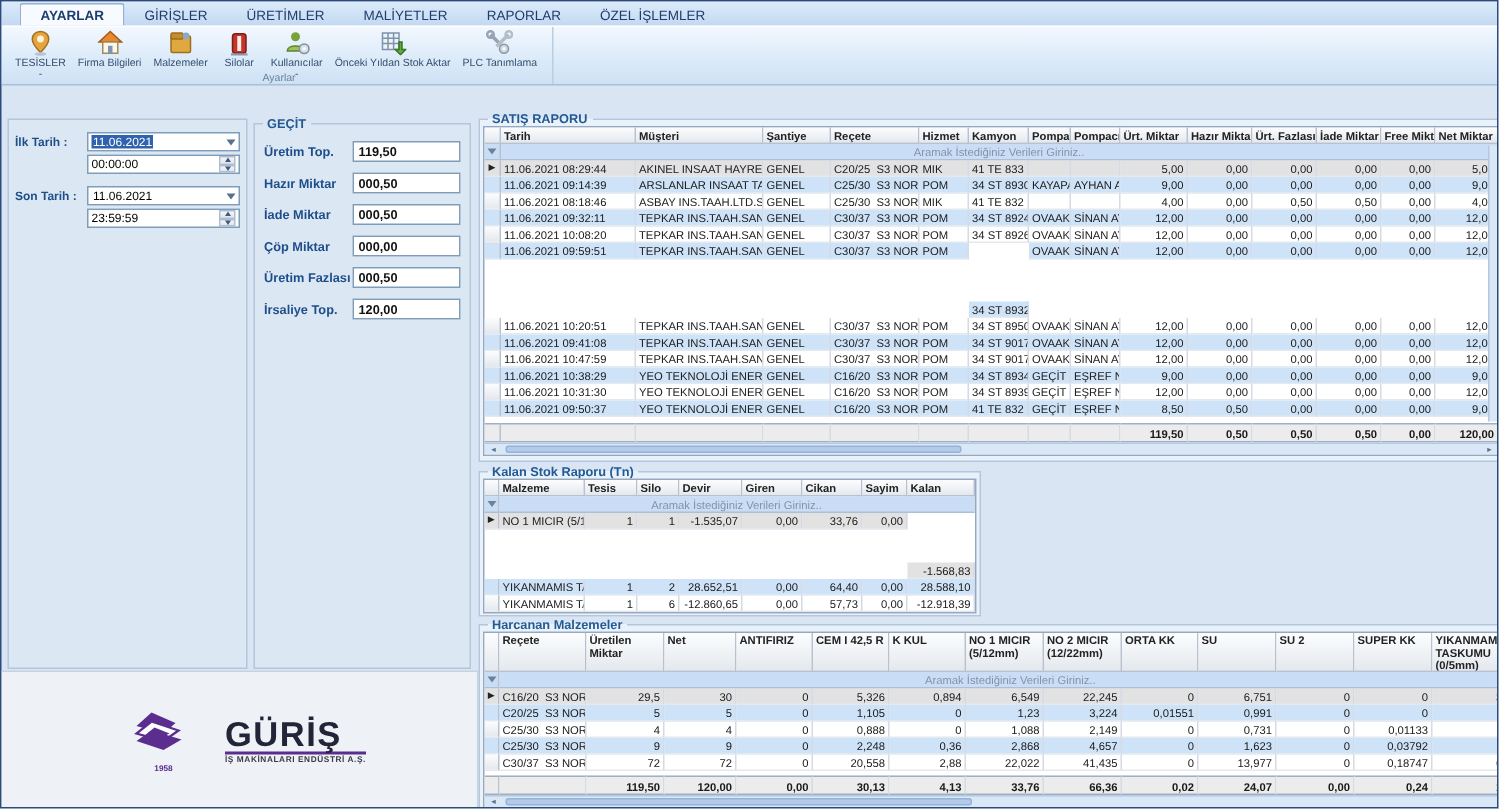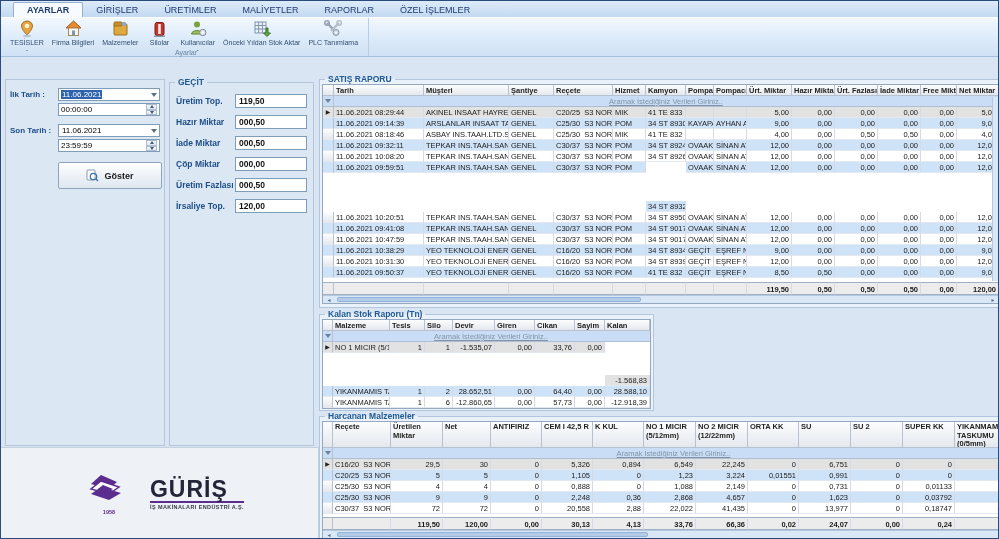--- a/index.html
+++ b/index.html
@@ -81,21 +81,21 @@
   .mat-panel{position:absolute;left:318px;top:410px;width:678px;height:128px;background:#e9f1fa;}
 
   .grid{position:relative;margin:0 2px 0 2px;border:1px solid #94a8bf;background:#fff;
     display:flex;flex-direction:column;overflow:hidden;}
   .grow{display:flex;flex:none;}
   .gcell{flex:none;overflow:hidden;white-space:pre;font-size:7.5px;height:11px;line-height:11px;
     padding:0 2px;border-right:1px solid #d4dbe6;color:#1a1a1a;}
   .grow.header .gcell{background:linear-gradient(#fcfdfe,#e4e8ee);border-right:1px solid #b8c2cf;
     border-bottom:1px solid #b8c2cf;font-weight:bold;color:#222;}
   .grid.wraphead .grow.header .gcell{white-space:normal;height:26px;line-height:1.15;padding-top:1px;}
-  .grow.filter .gcell{background:#c9def6;border-bottom:1px solid #aebfd4;height:11px;text-decoration:underline;}
+  .grow.filter .gcell{background:#c9def6;border-bottom:1px solid #aebfd4;height:11px;}
   .hint{color:#8293a6;text-align:center;}
   .grow.data .gcell{border-bottom:1px solid #e4e9f0;}
   .grow.data.alt .gcell{background:#cfe3f8;}
   .grow.data.focused .gcell{background:#e2e2e2;}
   .num{text-align:right;}
   .ind{background:linear-gradient(#fcfdfe,#e4e8ee);border-right:1px solid #b8c2cf;color:#222;
     font-size:6px;text-align:center;}
   .grow.totals{margin-top:auto;}
   .grow.totals .gcell{background:#ececec;border-top:1px solid #9fb0c4;border-bottom:1px solid #9fb0c4;
     font-weight:bold;height:13px;line-height:13px;}
@@ -232,28 +232,20 @@
         <span class="spin-btns">
           <span class="spin-btn">
               <span class="tri-up"></span>
             </span>
           <span class="spin-btn">
               <span class="tri-dn"></span>
             </span>
         </span>
       </span>
     </div>
-    <div class="btn-goster">
-      <svg width="13" height="13" viewBox="0 0 13 13">
-        <rect x="1" y="1" width="8" height="10" rx="1" fill="#fff" stroke="#8a9ab0"></rect>
-        <circle cx="7.5" cy="7.5" r="3.2" fill="none" stroke="#3b74b5" stroke-width="1.3"></circle>
-        <line x1="9.8" y1="9.8" x2="12" y2="12" stroke="#3b74b5" stroke-width="1.4"></line>
-      </svg>
-      <span>Göster</span>
-    </div>
   </div>
 
   <fieldset class="gecit-box">
     <legend>GEÇİT</legend>
     <div id="gecit-fields">
         <div class="gecit-row">
           <span class="gecit-lbl">Üretim Top.</span>
           <span class="gecit-val">119,50</span>
         </div>
         <div class="gecit-row">

